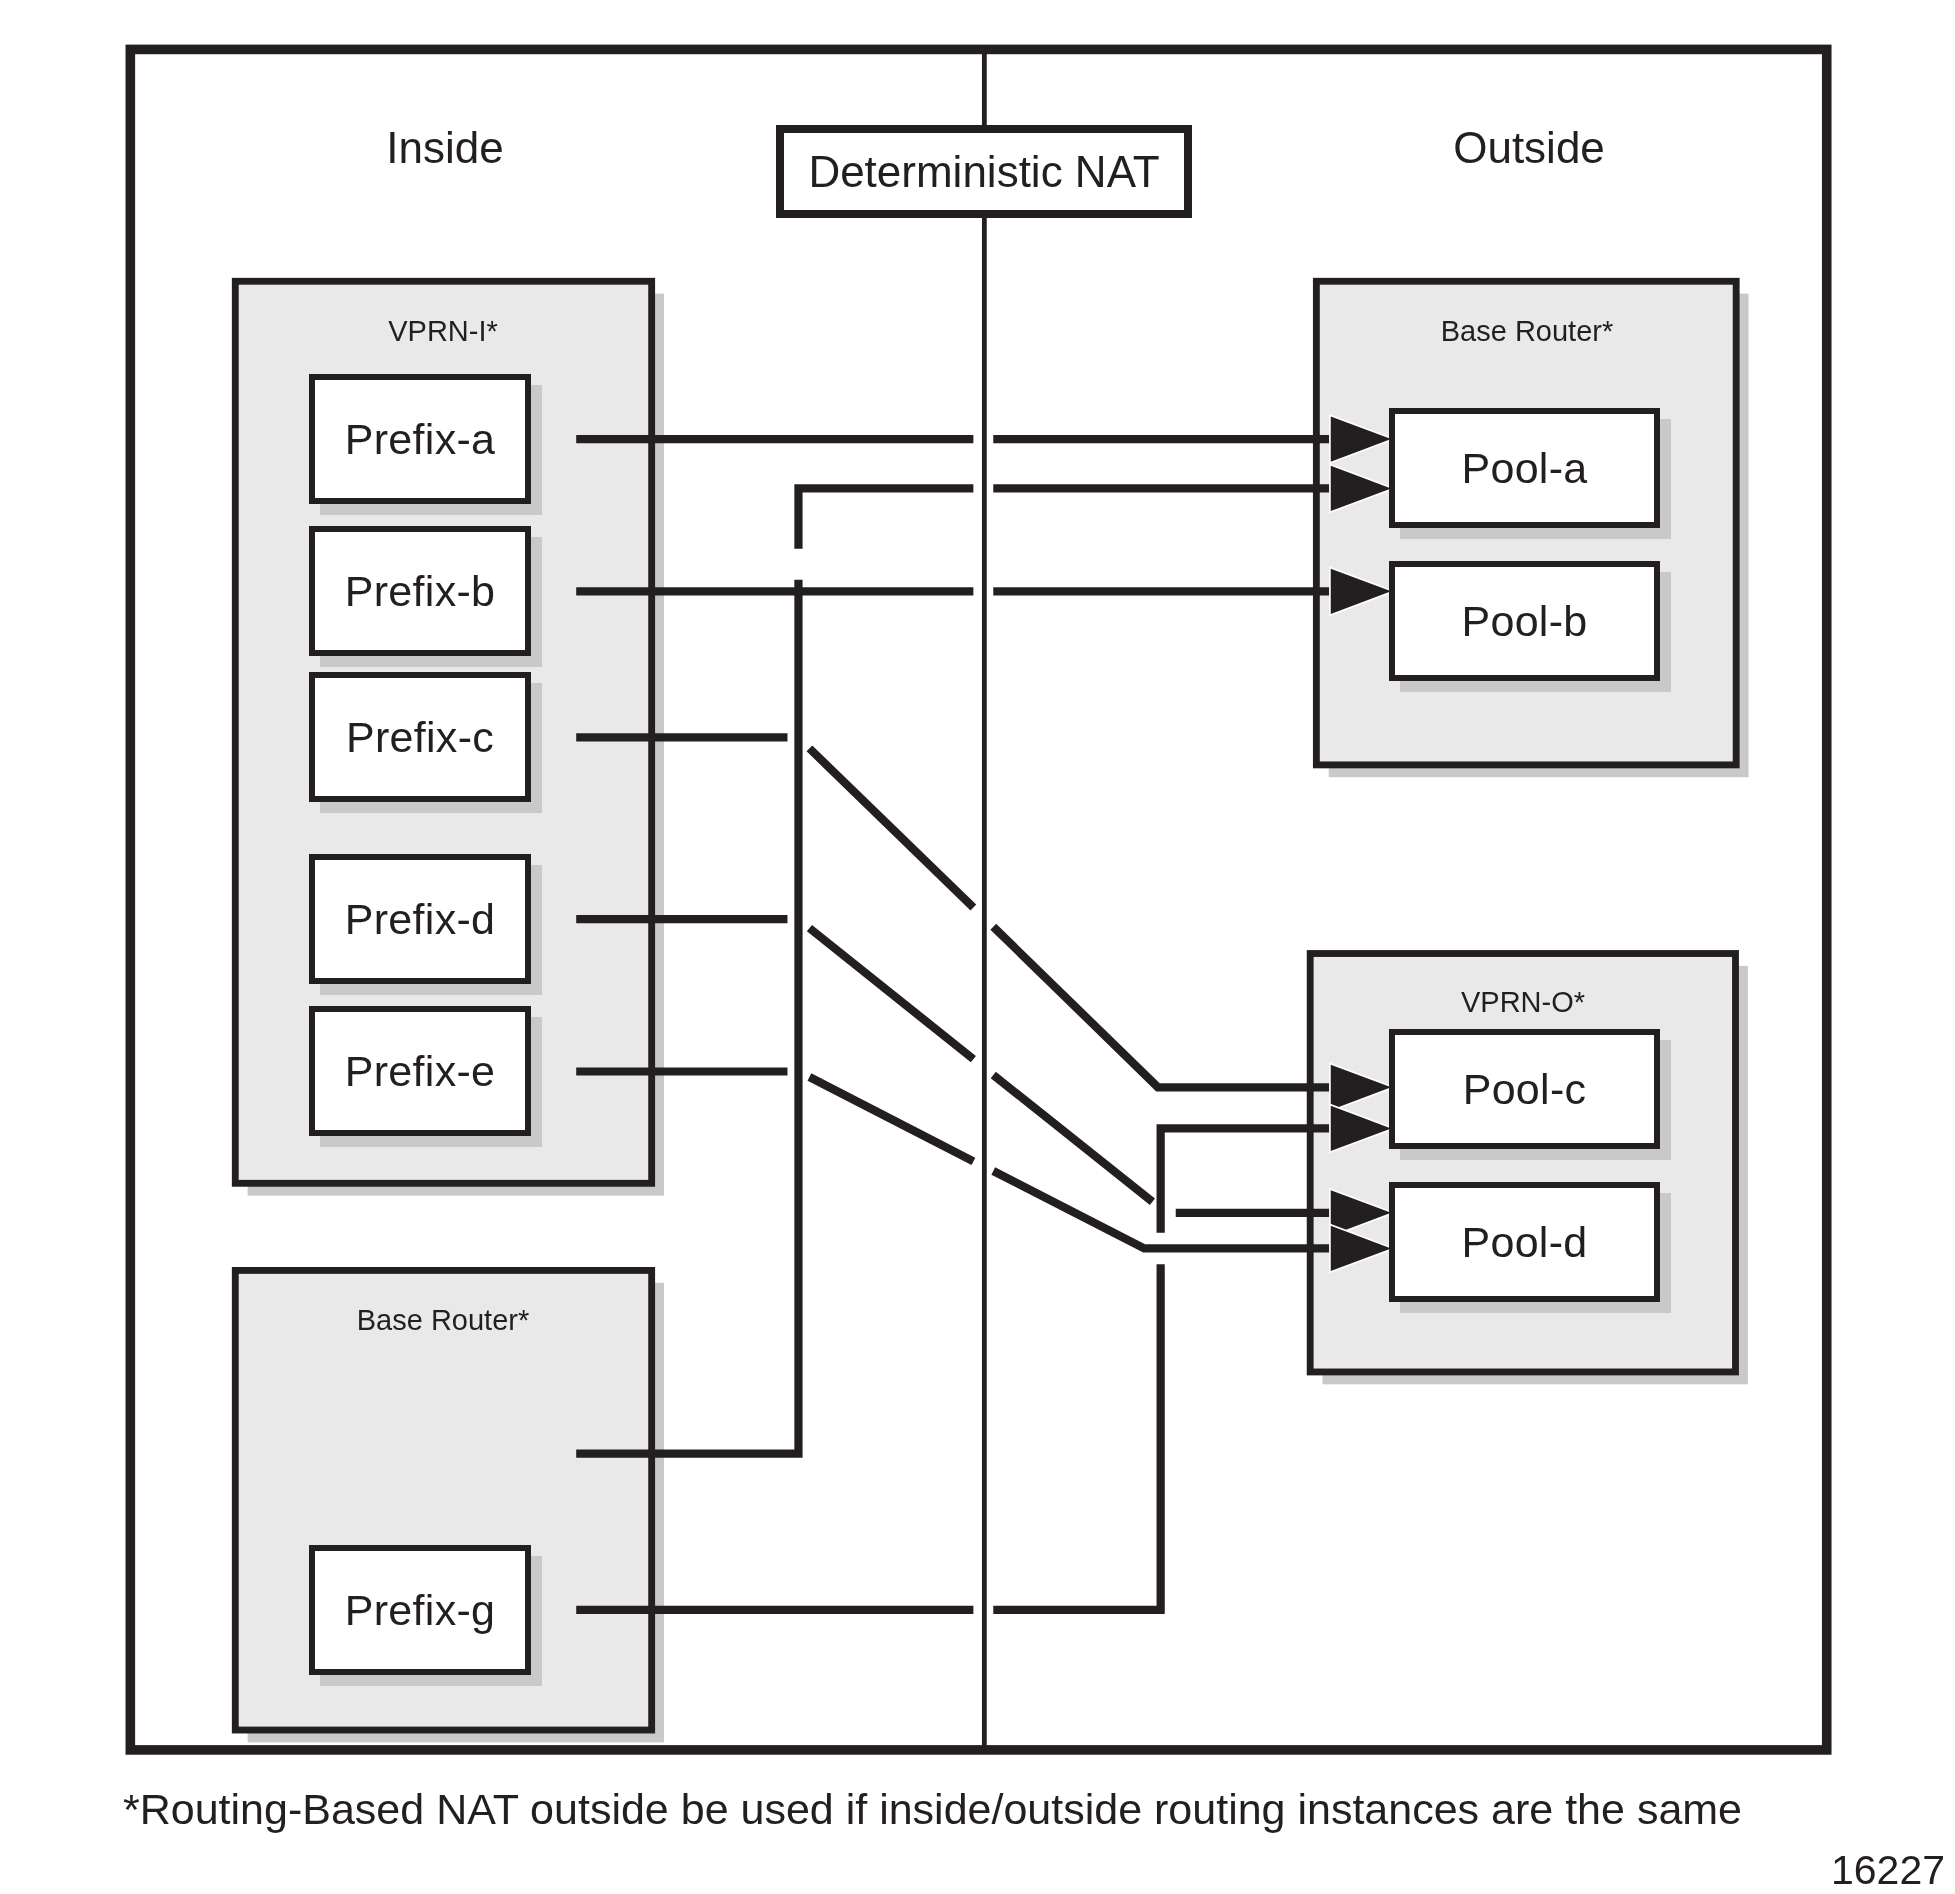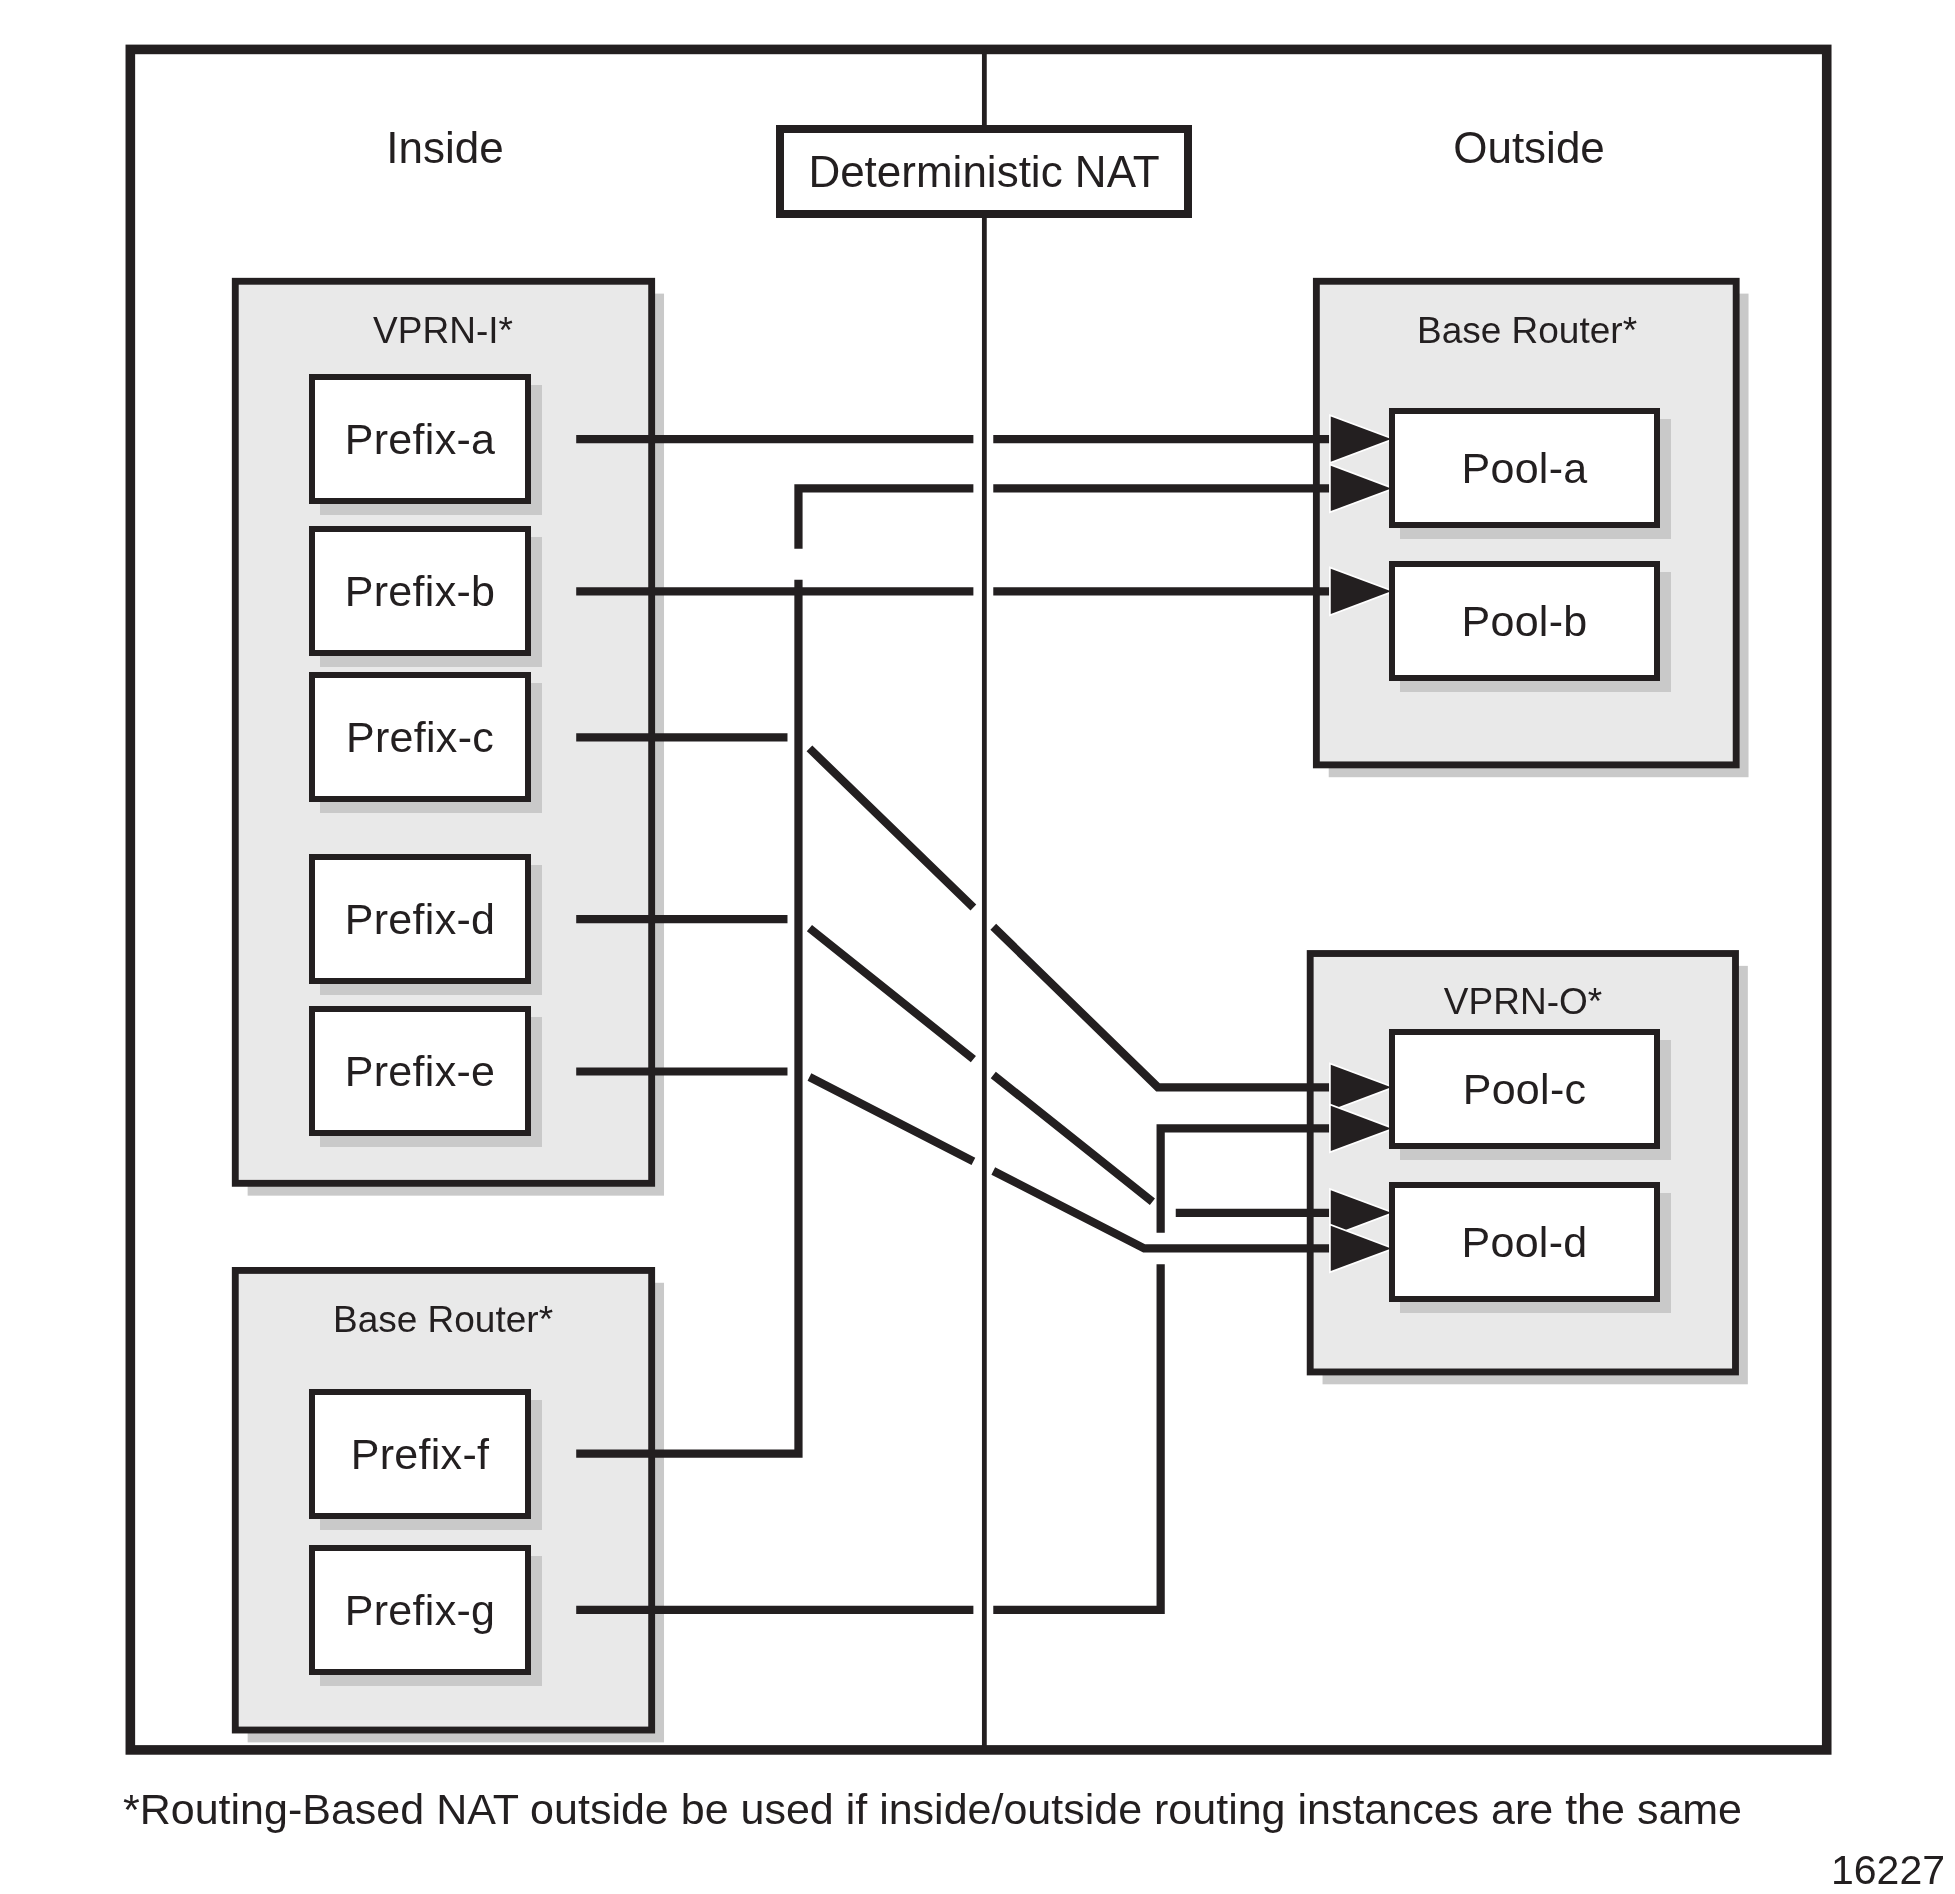--- a/index.html
+++ b/index.html
@@ -38,21 +38,21 @@
   }
   .zone-label{
     position:absolute;
     transform:translate(-50%,-50%);
     font-size:44px;
     white-space:nowrap;
   }
   .group-title{
     position:absolute;
     transform:translate(-50%,-50%);
-    font-size:37px;
+    font-size:29px;
     white-space:nowrap;
   }
   #footnote{
     position:absolute;
     left:123px;top:1785px;
     font-size:43px;
     white-space:nowrap;
   }
   #figure-number{
     position:absolute;
@@ -137,23 +137,20 @@
     </div>
   <div class="node prefix" style="top:672px">
     <span>Prefix-c</span>
     </div>
   <div class="node prefix" style="top:854px">
     <span>Prefix-d</span>
     </div>
   <div class="node prefix" style="top:1006px">
     <span>Prefix-e</span>
     </div>
-  <div class="node prefix" style="top:1389px">
-    <span>Prefix-f</span>
-    </div>
   <div class="node prefix" style="top:1545px">
     <span>Prefix-g</span>
     </div>
 
   <div class="node pool" style="top:408px">
     <span>Pool-a</span>
     </div>
   <div class="node pool" style="top:561px">
     <span>Pool-b</span>
     </div>

